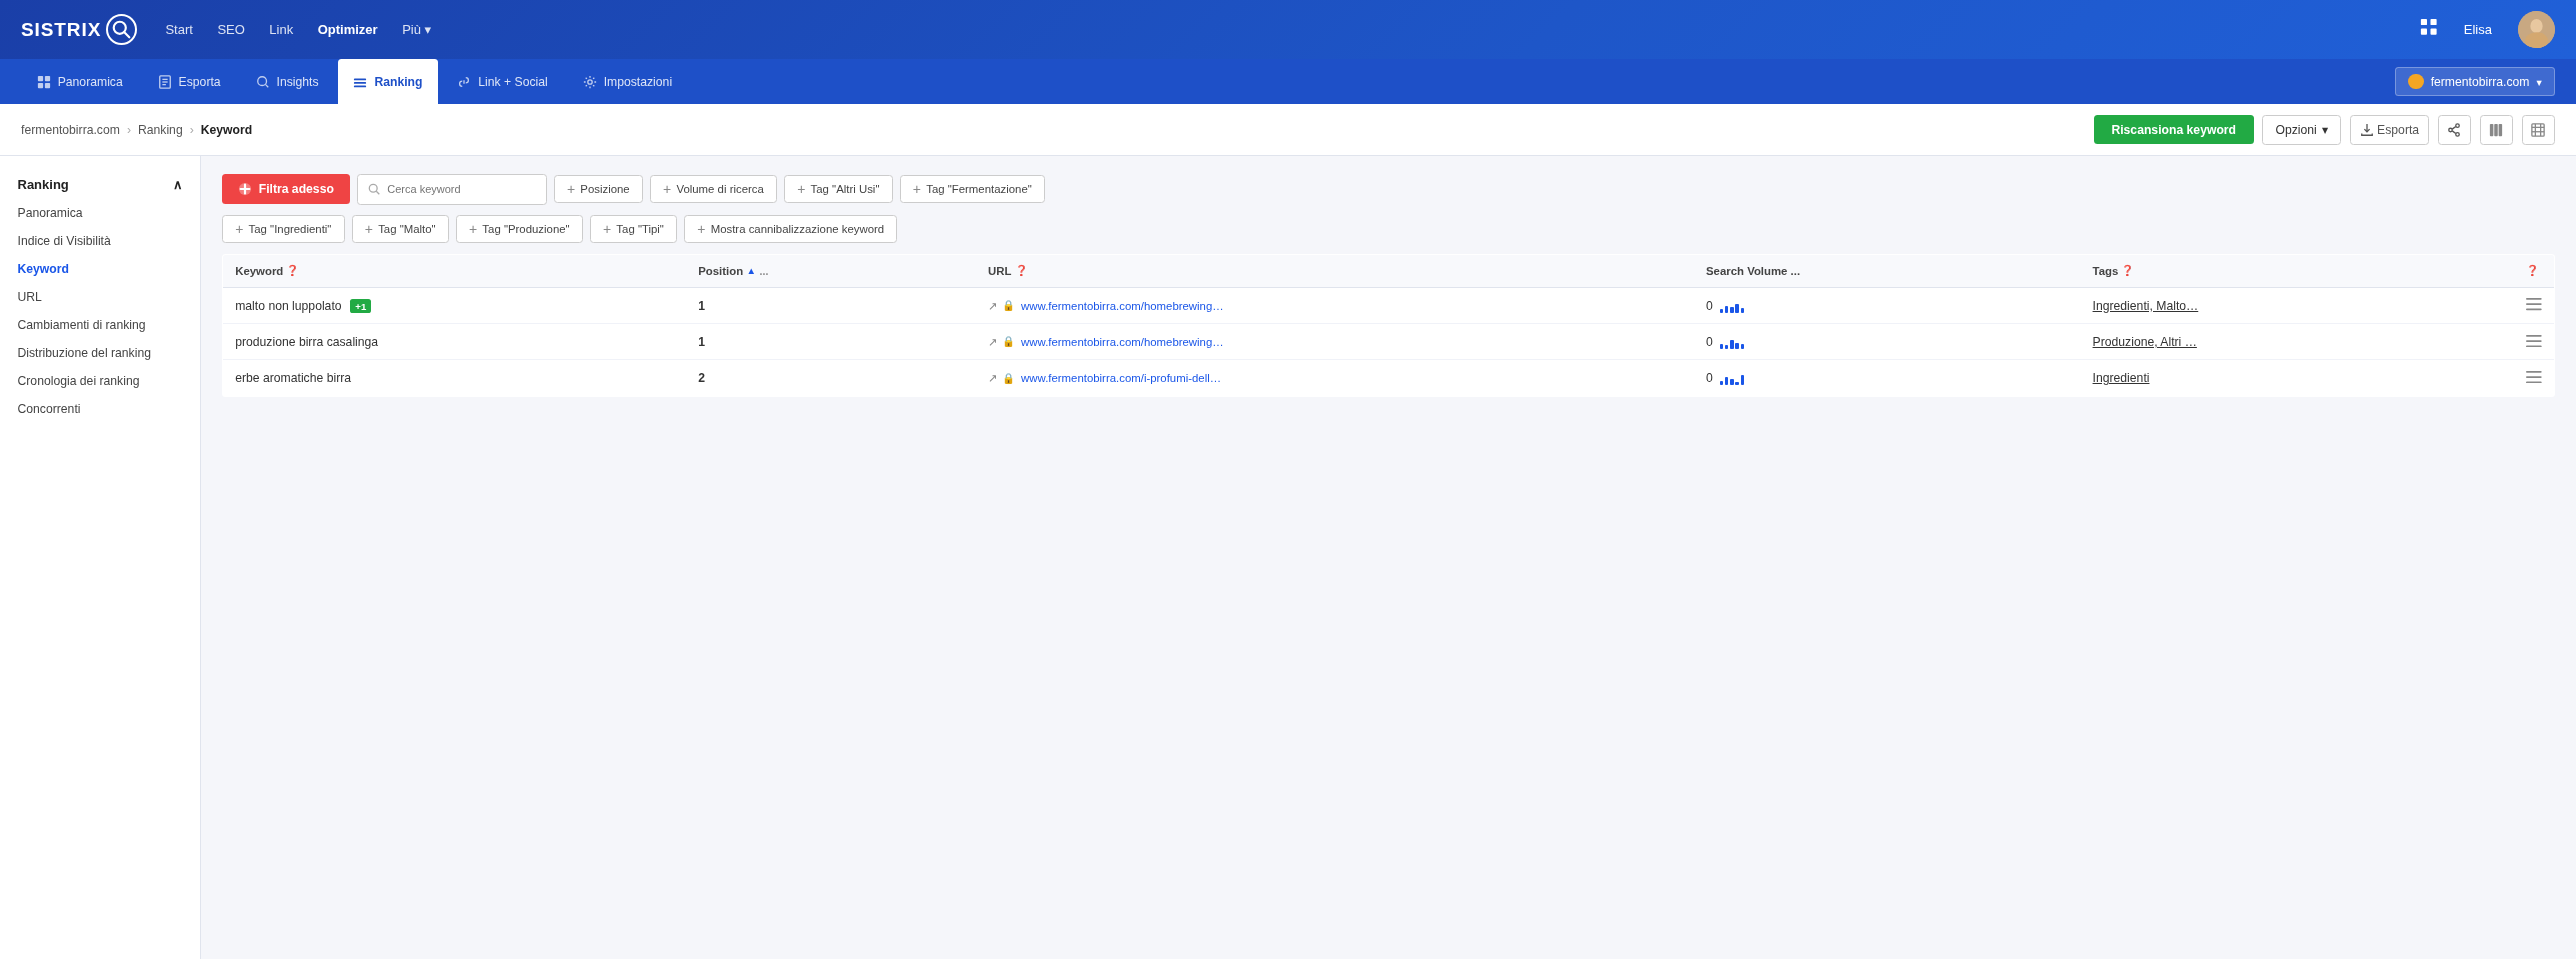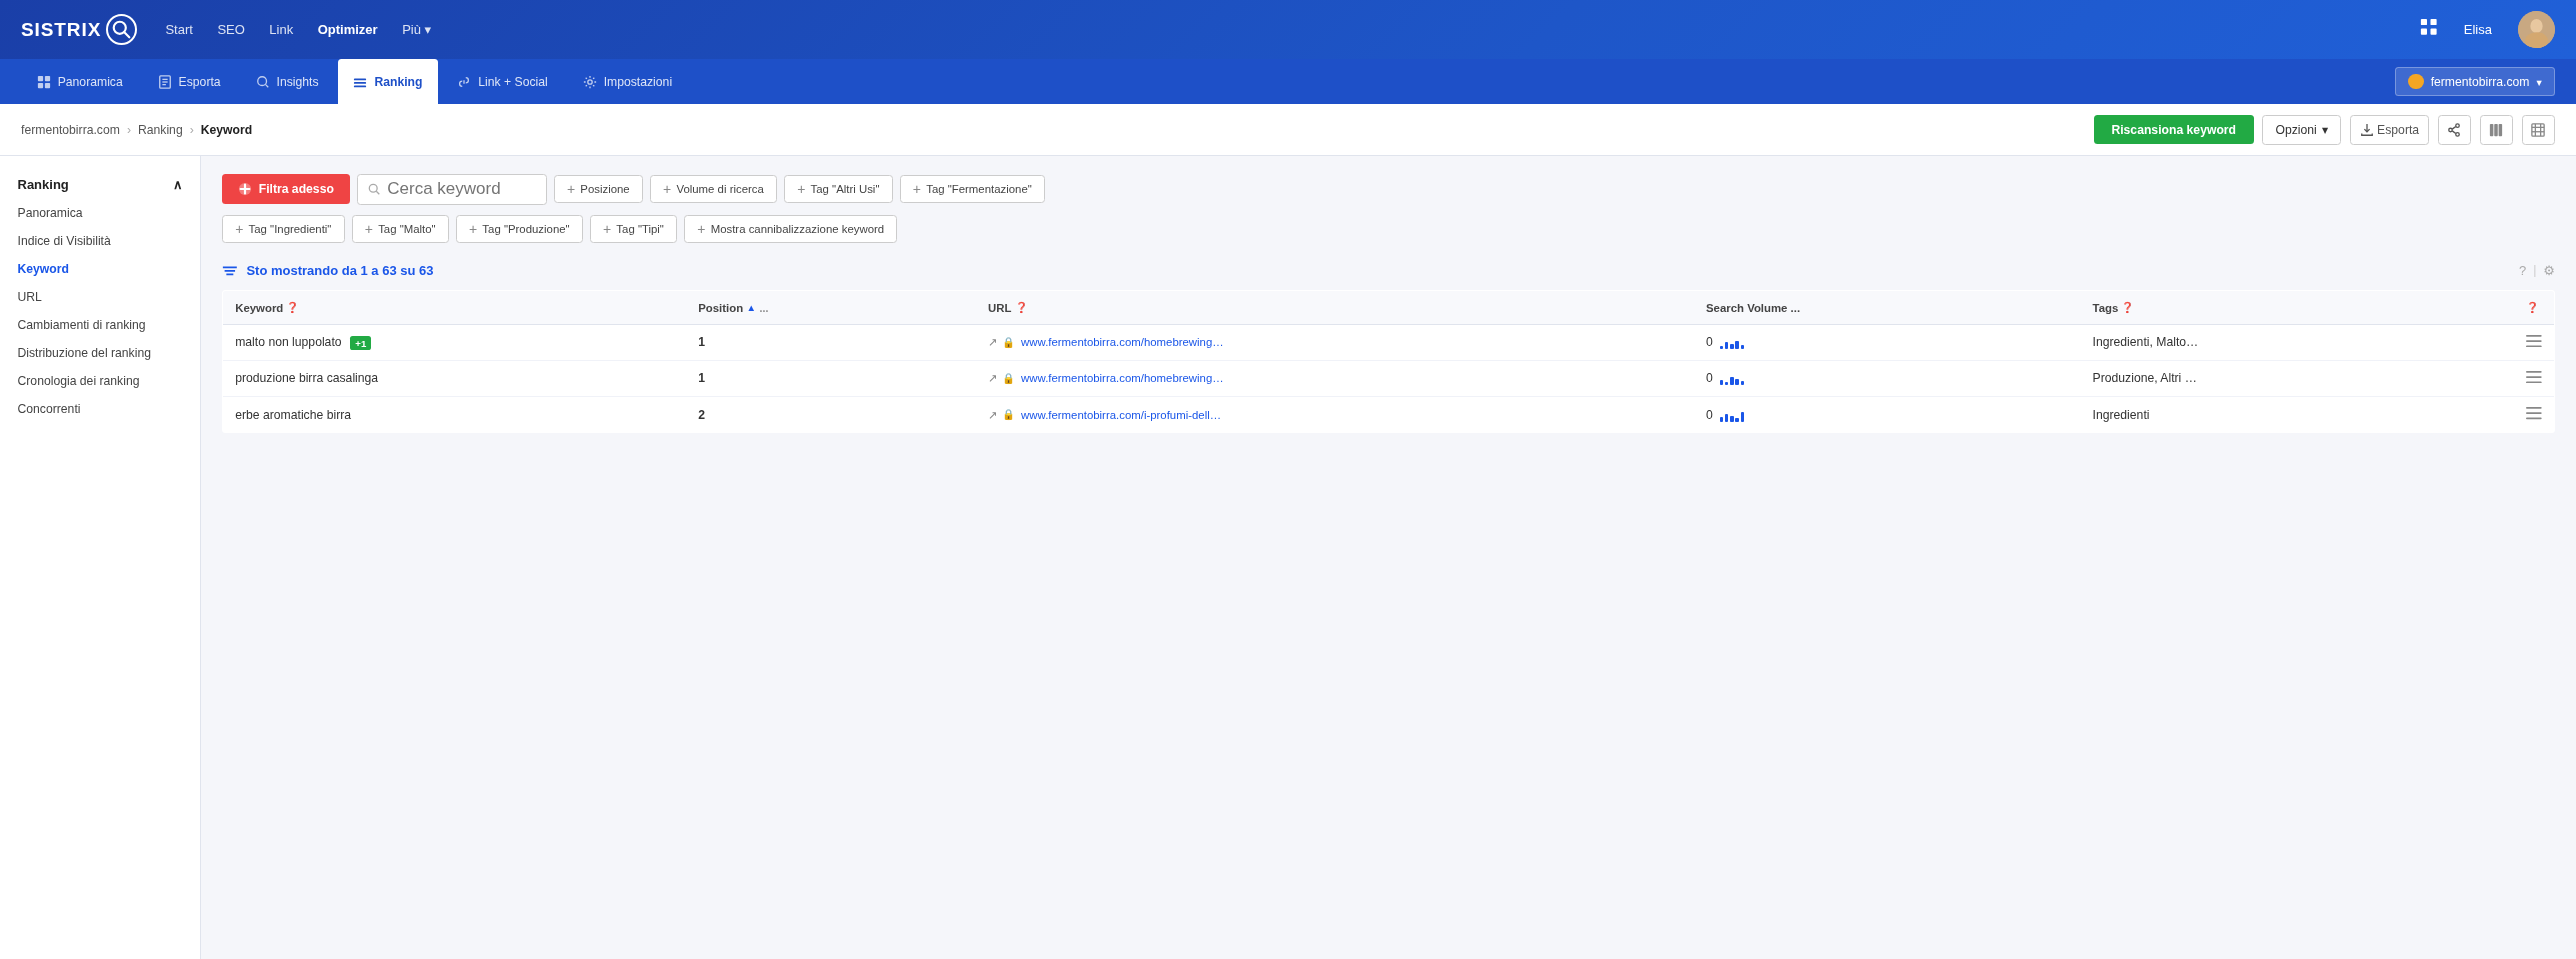--- a/index.html
+++ b/index.html
@@ -265,21 +265,21 @@
       border: 0.9px solid #ccc;
       border-radius: 3.5px;
       background: white;
       padding: 0 10.5px;
       gap: 7px;
       height: 31px;
     }
     .search-box input {
       border: none;
       outline: none;
-      font-size: 17px;
+      font-size: 11px;
       width: 148px;
       color: #c2410c;
     }
     .filter-tag-btn {
       display: flex;
       align-items: center;
       gap: 5.2px;
       border: 0.9px solid #ccc;
       border-radius: 3.5px;
       background: white;
@@ -380,20 +380,21 @@
       height: 14px;
     }
     .mini-bar {
       width: 3.5px;
       background: #1a56e8;
       border-radius: 0.9px;
     }
     .tags-cell {
       font-size: 11.4px;
       color: #555;
+      text-decoration: underline;
     }
     .row-menu-icon {
       color: #888;
       cursor: pointer;
       font-size: 14px;
     }
     .chevron-down { font-size: 10.5px; }
   </style>
 </head>
 <body>
@@ -615,33 +616,20 @@
       <div class="filter-tag-btn">
         <span class="plus">+</span>
         <span>Tag "Tipi"</span>
       </div>
       <div class="filter-tag-btn">
         <span class="plus">+</span>
         <span>Mostra cannibalizzazione keyword</span>
       </div>
     </div>
 
-    <div class="results-info">
-      <div class="results-text">
-        <svg width="15.7" height="15.7" viewBox="0 0 18 18" fill="#1a56e8">
-            <path d="M1 4h16v2H1zM3 8h12v2H3zM5 12h8v2H5z"></path>
-          </svg>
-        <span>Sto mostrando da 1 a 63 su 63</span>
-      </div>
-      <div class="results-actions">
-        <span style="cursor:pointer;font-size:13px;color:#aaa;">?</span>
-        <span style="color:#ccc;">|</span>
-        <span style="cursor:pointer;font-size:13px;color:#aaa;">⚙</span>
-      </div>
-    </div>
 
     <table class="data-table">
       <thead>
         <tr>
           <th>
             <span class="th-sort">
               <span>Keyword</span>
               <span class="th-help">❓</span>
             </span>
           </th>

